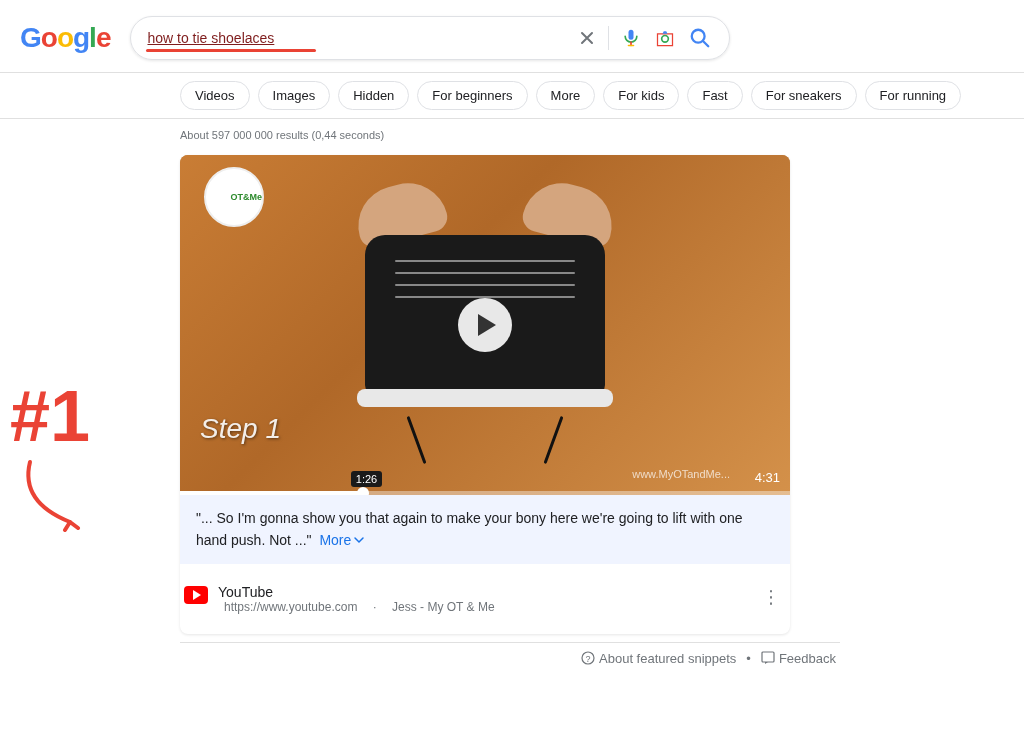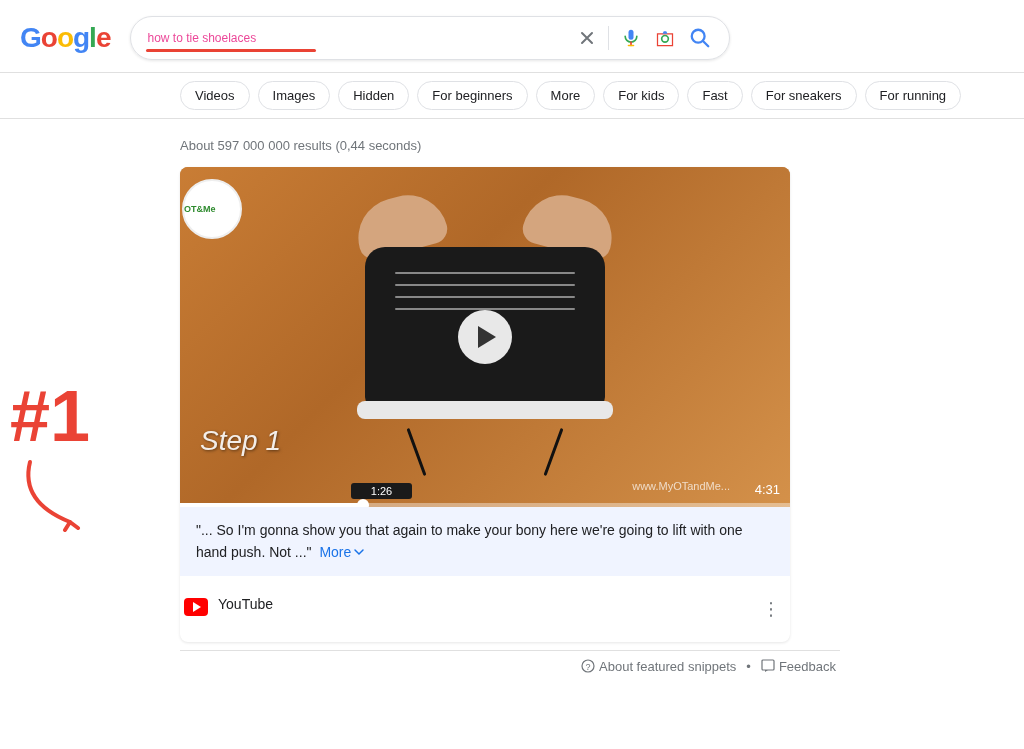--- a/index.html
+++ b/index.html
@@ -45,23 +45,24 @@
       border-radius: 24px;
       padding: 8px 16px;
       gap: 10px;
       box-shadow: 0 1px 3px rgba(0,0,0,0.1);
     }
 
     .search-input {
       flex: 1;
       border: none;
       outline: none;
-      font-size: 12px;
-      color: #ec4899;
+      font-size: 14px;
+      color: #7f1d1d;
       background: transparent;
+      text-decoration: underline;
     }
 
     .search-underline {
       position: absolute;
       bottom: 8px;
       left: 16px;
       width: 170px;
       height: 3px;
       background: #EA4335;
       border-radius: 2px;
@@ -111,23 +112,23 @@
     }
 
     
     .main-content {
       padding: 10px 20px 10px 180px;
       max-width: 860px;
     }
 
     .results-count {
       color: #70757a;
-      font-size: 13px;
+      font-size: 11px;
       margin-bottom: 14px;
-      margin-top: 9px;
+      margin-top: 0;
     }
 
     
     .video-card {
       background: #fff;
       border-radius: 8px;
       overflow: hidden;
       width: 610px;
       box-shadow: 0 1px 3px rgba(0,0,0,0.1);
     }
@@ -182,28 +183,28 @@
       font-weight: normal;
       color: rgba(255,255,255,0.9);
       text-shadow: 1px 1px 3px rgba(0,0,0,0.5);
       font-style: italic;
     }
 
     
     .channel-logo {
       position: absolute;
       top: 12px;
-      left: 2px;
+      left: 24px;
       width: 60px;
       height: 60px;
       background: #fff;
       border-radius: 50%;
       display: flex;
       align-items: center;
-      justify-content: flex-start;
+      justify-content: flex-end;
       font-size: 8px;
       font-weight: bold;
       color: #4CAF50;
       text-align: center;
       line-height: 1.2;
       border: 2px solid #eee;
     }
 
     
     .video-progress-area {
@@ -226,21 +227,21 @@
       width: 30%;
     }
 
     .progress-tooltip {
       position: absolute;
       bottom: 8px;
       left: 28%;
       background: #1a1a1a;
       color: #fff;
       font-size: 11px;
-      padding: 2px 20px;
+      padding: 2px 5px;
       border-radius: 3px;
     }
 
     .progress-thumb {
       position: absolute;
       top: -4px;
       left: 29%;
       width: 12px;
       height: 12px;
       background: #fff;
@@ -501,20 +502,25 @@
         </svg>
       </button>
     </div>
 
     <div class="source-info">
       <div class="yt-icon">
         <div class="yt-play"></div>
       </div>
       <div class="source-text">
         <div class="source-name">YouTube</div>
+        <div class="source-url">
+          <span>https://www.youtube.com</span>
+          <span>·</span>
+          <span>Jess - My OT &amp; Me</span>
+        </div>
       </div>
       <button class="three-dots-btn">⋮</button>
     </div>
 
   </div>
 
   <div class="featured-footer">
     <div class="featured-footer-item">
       <svg width="14" height="14" viewBox="0 0 14 14">
         <circle cx="7" cy="7" r="6" fill="none" stroke="#70757a" stroke-width="1.2"></circle>

